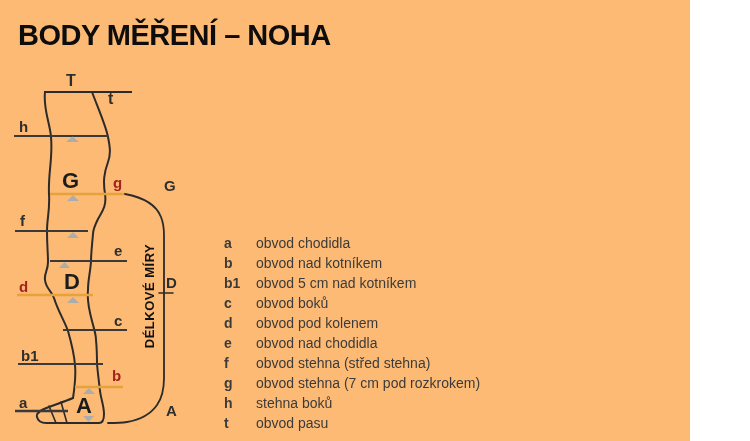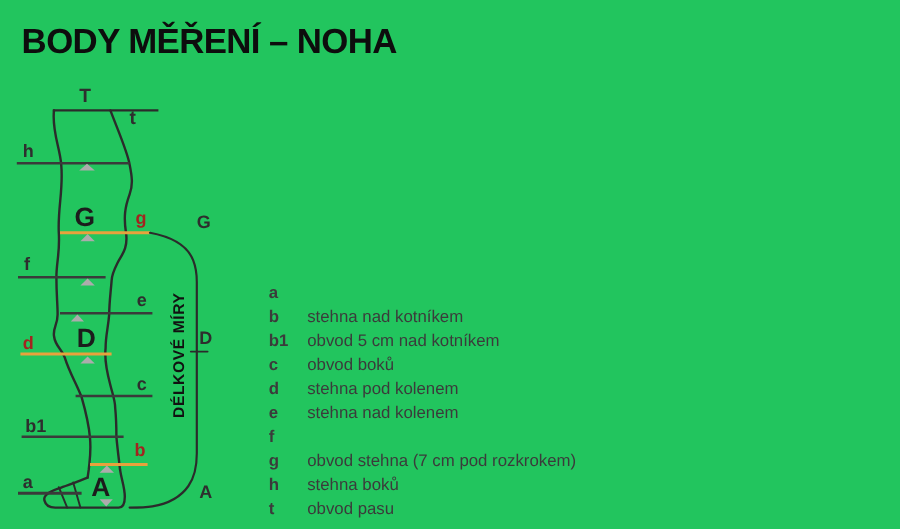--- a/index.html
+++ b/index.html
@@ -5,21 +5,21 @@
   :root{
     --outline:#2b2b2b;
     --measure-line:#3a3a3a;
     --highlight-line:#e8a23c;
     --highlight-letter:#a3241f;
     --marker:#acacac;
     --text:#2e2e2e;
   }
   *{box-sizing:border-box;margin:0;padding:0;}
   body{font-family:"Liberation Sans",sans-serif;background:#ffffff;}
-  .page{position:relative;width:750px;height:441px;background:#22c55e;overflow:hidden;}
+  .page{position:relative;width:690px;height:441px;background:#fdba74;overflow:hidden;}
   .title{
     position:absolute;left:18px;top:19px;
     font-size:29px;font-weight:bold;color:#0d0d0d;letter-spacing:-0.5px;
     white-space:nowrap;
   }
   .diagram{position:absolute;left:0;top:0;width:750px;height:441px;}
   svg{position:absolute;left:0;top:0;}
   .leg-path{fill:none;stroke:var(--outline);stroke-width:2;stroke-linecap:round;}
   .bracket-path{fill:none;stroke:var(--outline);stroke-width:1.8;stroke-linecap:round;}
   .line-std{stroke:var(--measure-line);stroke-width:2;}
@@ -103,43 +103,45 @@
     <span class="lbl lbl-sm" style="left:19px;top:395px;">a</span>
     <span class="lbl lbl-big" style="left:76px;top:395px;">A</span>
     <span class="lbl lbl-sm" style="left:166px;top:403px;">A</span>
 
     <span class="lbl-rot">DÉLKOVÉ MÍRY</span>
   </div>
 
   <div class="legend">
     <div class="legend-row">
       <span class="legend-key">a</span>
+      <span class="legend-label">obvod chodidla</span>
     </div>
     <div class="legend-row">
       <span class="legend-key">b</span>
-      <span class="legend-label">stehna nad kotníkem</span>
+      <span class="legend-label">obvod nad kotníkem</span>
     </div>
     <div class="legend-row">
       <span class="legend-key">b1</span>
       <span class="legend-label">obvod 5 cm nad kotníkem</span>
     </div>
     <div class="legend-row">
       <span class="legend-key">c</span>
       <span class="legend-label">obvod boků</span>
     </div>
     <div class="legend-row">
       <span class="legend-key">d</span>
-      <span class="legend-label">stehna pod kolenem</span>
+      <span class="legend-label">obvod pod kolenem</span>
     </div>
     <div class="legend-row">
       <span class="legend-key">e</span>
-      <span class="legend-label">stehna nad kolenem</span>
+      <span class="legend-label">obvod nad chodidla</span>
     </div>
     <div class="legend-row">
       <span class="legend-key">f</span>
+      <span class="legend-label">obvod stehna (střed stehna)</span>
     </div>
     <div class="legend-row">
       <span class="legend-key">g</span>
       <span class="legend-label">obvod stehna (7 cm pod rozkrokem)</span>
     </div>
     <div class="legend-row">
       <span class="legend-key">h</span>
       <span class="legend-label">stehna boků</span>
     </div>
     <div class="legend-row">

